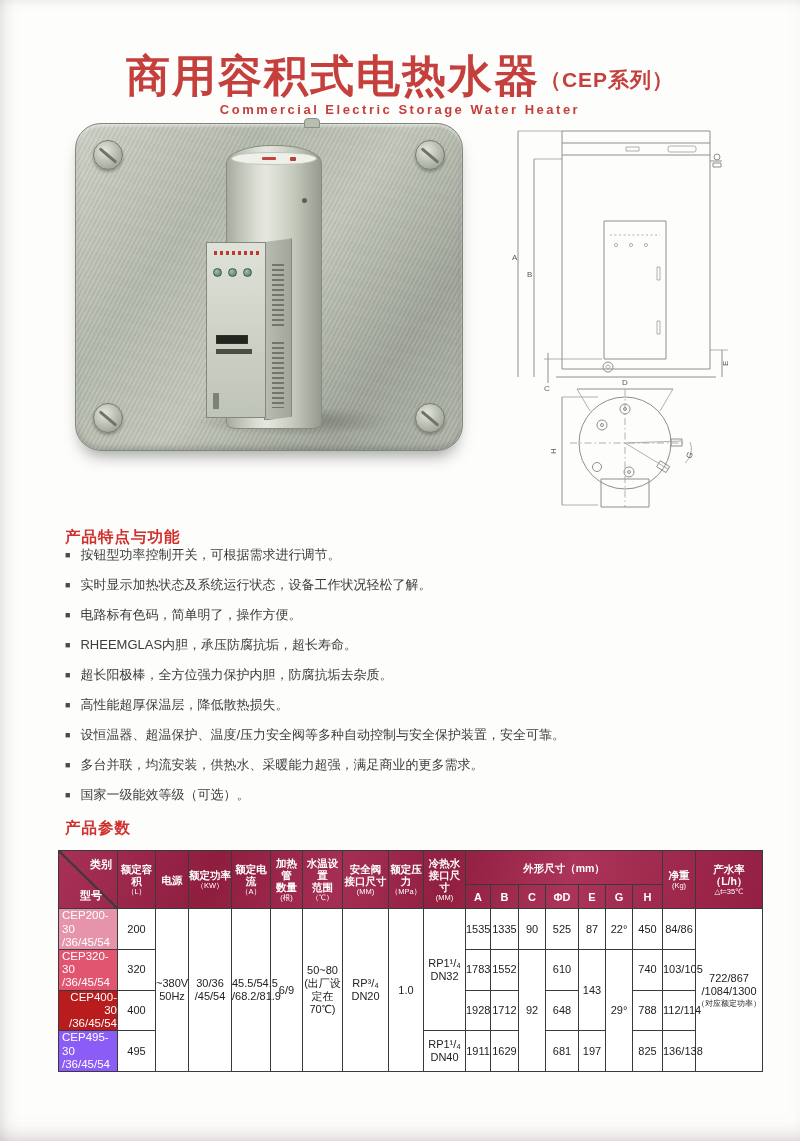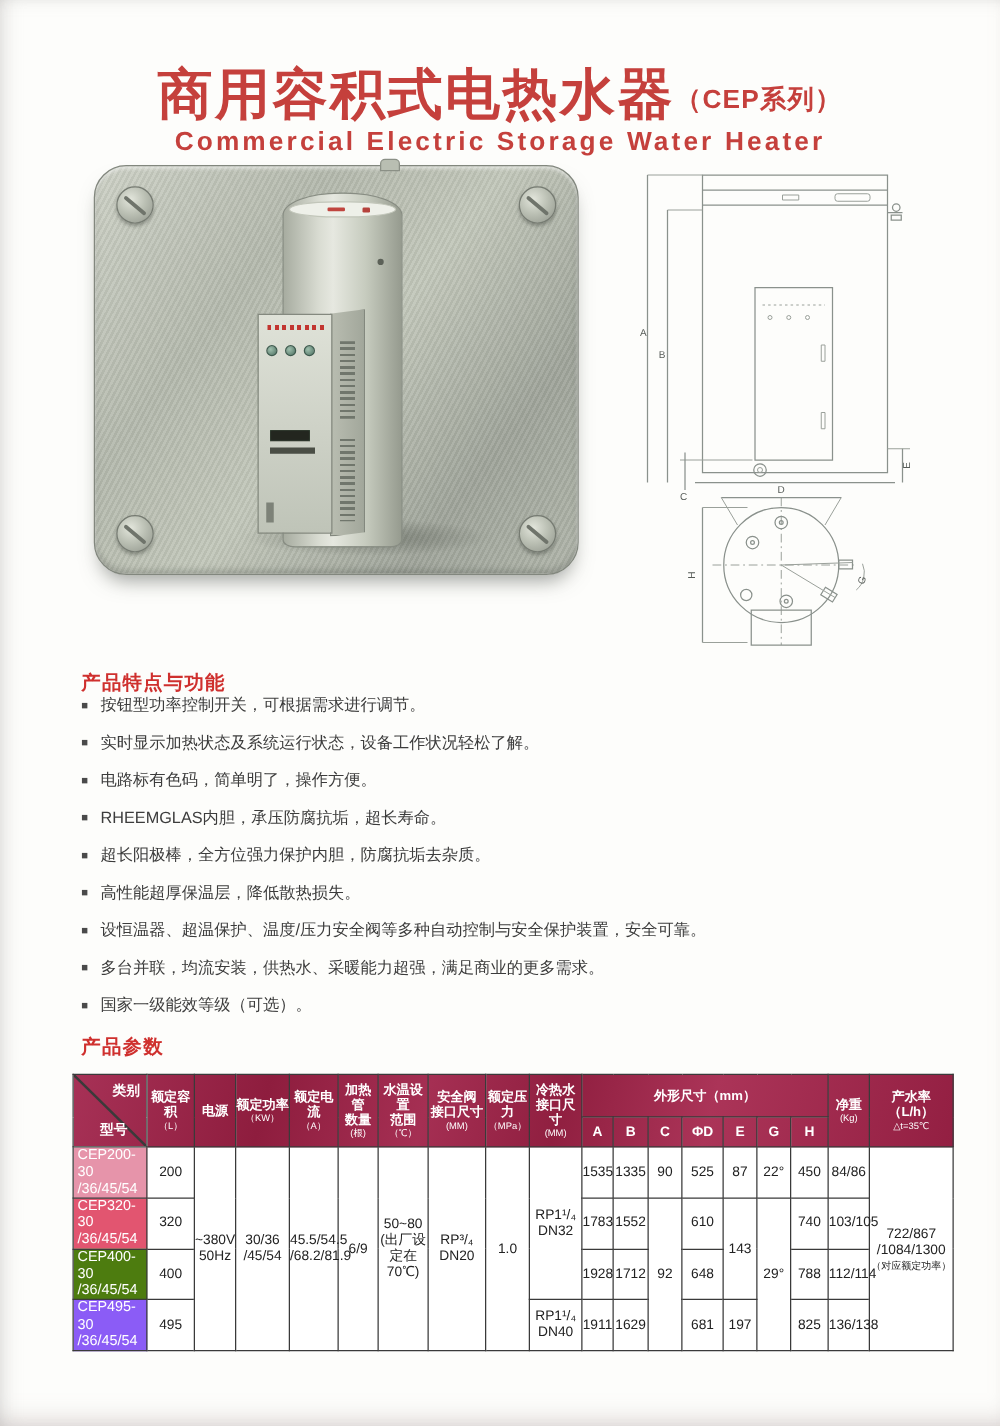--- a/index.html
+++ b/index.html
@@ -9,21 +9,21 @@
     position:relative; width:800px; height:1141px; margin:0 auto;
     background:#fdfdfb; overflow:hidden;
     box-shadow: inset 14px 0 20px -16px rgba(150,150,148,.45),
                 inset 0 -16px 22px -16px rgba(165,150,150,.55),
                 inset 0 10px 14px -12px rgba(170,170,168,.35);
   }
   
   .hdr { text-align:center; padding-top:52px; }
   .hdr h1 { color:#c5403c; font-size:44px; font-weight:bold; letter-spacing:2px; line-height:1.1; }
   .hdr h1 .series { font-size:21px; letter-spacing:1px; vertical-align:4px; }
-  .hdr .subtitle { color:#c5403c; font-size:21px; font-weight:bold; letter-spacing:2.5px; margin-top:2px; }
+  .hdr .subtitle { color:#c5403c; font-size:13px; font-weight:bold; letter-spacing:2.5px; margin-top:2px; }
 
   
   .visual-row { position:relative; height:392px; margin-top:6px; }
 
   .photo-plate {
     position:absolute; left:75px; top:0; width:388px; height:328px;
     border-radius:26px; border:1px solid #82877e;
     background:
       repeating-linear-gradient(118deg, rgba(255,255,255,.07) 0 2px, rgba(30,35,28,.05) 2px 4px),
       linear-gradient(128deg,#cdd1c6 0%, #b4b9ad 30%, #c2c7ba 52%, #9fa49a 78%, #b0b5aa 100%);
@@ -100,21 +100,21 @@
   thead tr.main th.dimhdr { height:34px; }
   th.diag { position:relative; }
   th.diag svg { position:absolute; left:0; top:0; width:100%; height:100%; }
   th.diag .cat { position:absolute; right:5px; top:7px; font-size:11px; }
   th.diag .mod { position:absolute; left:21px; bottom:7px; font-size:11px; }
   tbody td { font-size:11px; color:#222222; background:#ffffff; height:39px; line-height:1.2;
     white-space:pre-line; }
   tbody td.model { color:#ffffff; text-align:left; padding-left:3px; font-size:11.5px; line-height:1.15; }
   tr.r1 td.model { background:#e694aa; }
   tr.r2 td.model { background:#e25570; }
-  tr.r3 td.model { background:#4d7c0f; }
+  tr.r3 td.model { background:#b91c1c;text-align:right; }
   tr.r4 td.model { background:#8b5cf6; }
   td .note { display:block; font-size:8px; white-space:nowrap; }
 </style>
 </head>
 <body>
 
 <div class="page">
 
   <div class="hdr">
     <h1><span>商用容积式电热水器</span><span class="series">（CEP系列）</span></h1>

